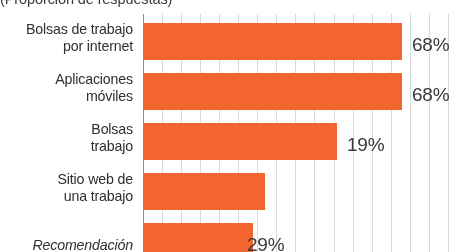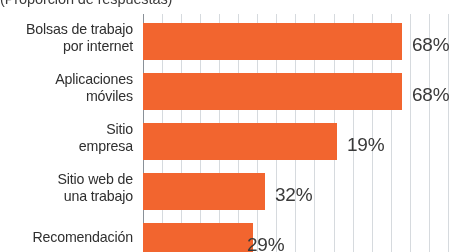--- a/index.html
+++ b/index.html
@@ -133,36 +133,35 @@
       <div class="row" style="top: 68px;">
         <div class="cat-label" style="top: 3px;">
           <div>Aplicaciones</div>
           <div>móviles</div>
         </div>
         <div class="bar" style="width: 259px; top: 5px; background: rgb(242, 101, 47);"></div>
         <div class="val-label" style="left: 412px; top: 16px;">68%</div>
       </div>
       <div class="row" style="top: 118px;">
         <div class="cat-label" style="top: 3px;">
-          <div>Sitio</div>
-          <div>empresa</div>
+          <div>Bolsas</div>
+          <div>trabajo</div>
         </div>
         <div class="bar" style="width: 194px; top: 5px; background: rgb(242, 101, 47);"></div>
         <div class="val-label" style="left: 347px; top: 16px;">19%</div>
       </div>
       <div class="row" style="top: 168px;">
         <div class="cat-label" style="top: 3px;">
           <div>Sitio web de</div>
           <div>una trabajo</div>
         </div>
         <div class="bar" style="width: 122px; top: 5px; background: rgb(242, 101, 47);"></div>
-        <div class="val-label" style="left: 275px; top: 16px;">32%</div>
       </div>
       <div class="row" style="top: 218px;">
-        <div class="cat-label" style="top: 11px;">
+        <div class="cat-label" style="top: 19px; font-style: italic;">
           <div>Recomendación</div>
         </div>
         <div class="bar" style="width: 110px; top: 5px; background: rgb(242, 101, 47);"></div>
         <div class="val-label" style="left: 247px; top: 16px;">29%</div>
       </div>
     </div>
 
 </div>
 
 </body></html>

